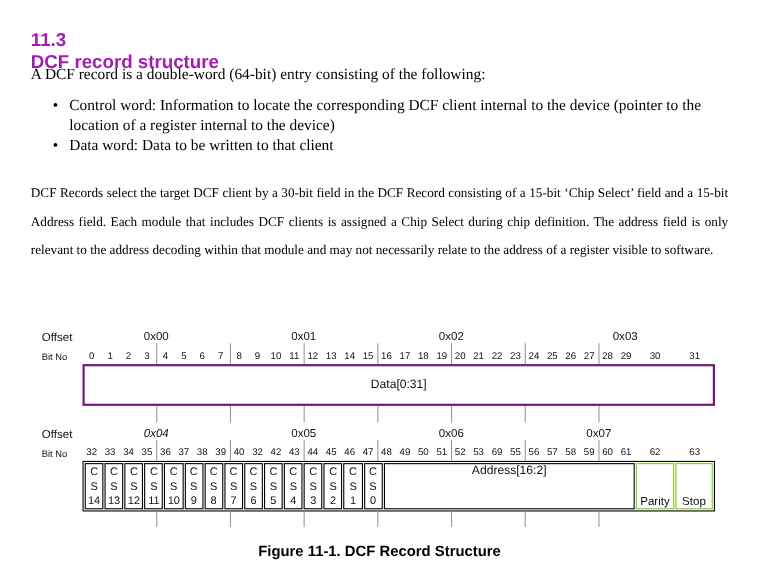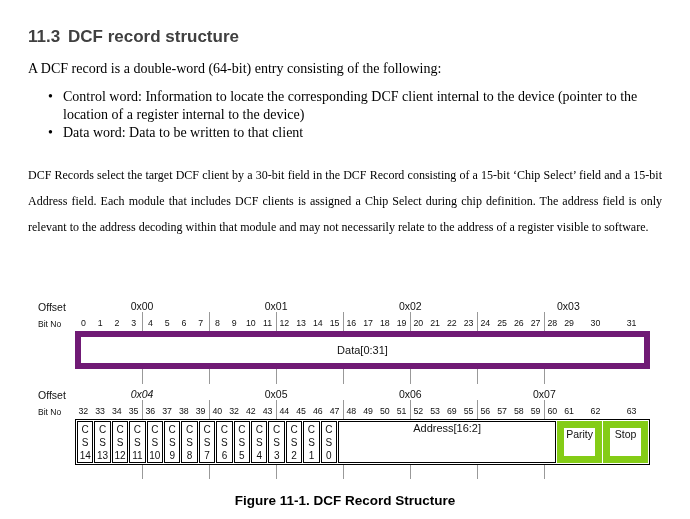--- a/index.html
+++ b/index.html
@@ -11,21 +11,21 @@
     position: relative;
     overflow: hidden;
   }
   .doc { position: relative; width: 690px; height: 519px; background: #fff; }
 
   
   .heading {
     position: absolute; left: 28px; top: 27px;
     font-family: "Liberation Sans", sans-serif;
     font-weight: bold; font-size: 17px; line-height: 20px;
-    display: flex; color: #404040;
+    display: flex; color: #a21caf; flex-direction: column;
   }
   .h-num { width: 40px; }
 
   .p1 {
     position: absolute; left: 28px; top: 60px; width: 634px;
     font-size: 14px; line-height: 18px;
   }
   .bullets { position: absolute; left: 28px; top: 88px; width: 634px; font-size: 14px; line-height: 18px; }
   .bullet-item { display: flex; padding-left: 20px; }
   .marker { width: 15px; flex: 0 0 15px; }
@@ -54,40 +54,40 @@
 
   .bit-row { position: relative; height: 16px; display: flex; }
   .bit-cell {
     width: 2.9155%; flex: 0 0 2.9155%;
     text-align: center; font-size: 8.8px; padding-top: 3px; color: #111;
     white-space: nowrap;
   }
   .bit-cell.wide { width: 6.2682%; flex: 0 0 6.2682%; }
 
   .box1 {
-    position: relative; height: 38px; border: 6px solid #701a75;
+    position: relative; height: 38px; border: 2px solid #701a75;
     display: flex; align-items: center; justify-content: center;
     font-size: 11px; background: #fff; text-align: center;
   }
   .box2 {
     position: relative; height: 46px; border: 1px solid #000;
     padding: 1px; display: flex; gap: 1px; background: #fff;
   }
   .cs-cell {
     flex: 1 1 0; border: 1px solid #000;
     display: flex; flex-direction: column; align-items: center; justify-content: center;
     font-size: 10px; line-height: 13px; overflow: hidden;
   }
   .addr-cell {
     flex: 15 1 0; border: 1px solid #000;
     display: flex; align-items: flex-start; justify-content: center; font-size: 11px;
   }
   .pcell {
-    flex: 2.15 1 0; border: 7px solid #84cc16;
-    display: flex; align-items: flex-start; justify-content: center; font-size: 10.5px;
+    flex: 2.15 1 0; border: 1px solid #84cc16;
+    display: flex; align-items: flex-end; justify-content: center; font-size: 10.5px;
     overflow: hidden;
   }
   .below { position: relative; height: 16px; }
   .word2 .below { height: 14px; }
 
   .tick { position: absolute; width: 1px; background: #999; }
   .tick-above { top: 13px; height: 19px; }
   .word1 .tick-below { top: 70px; height: 15px; }
   .word2 .tick-below { top: 78px; height: 14px; }
 

